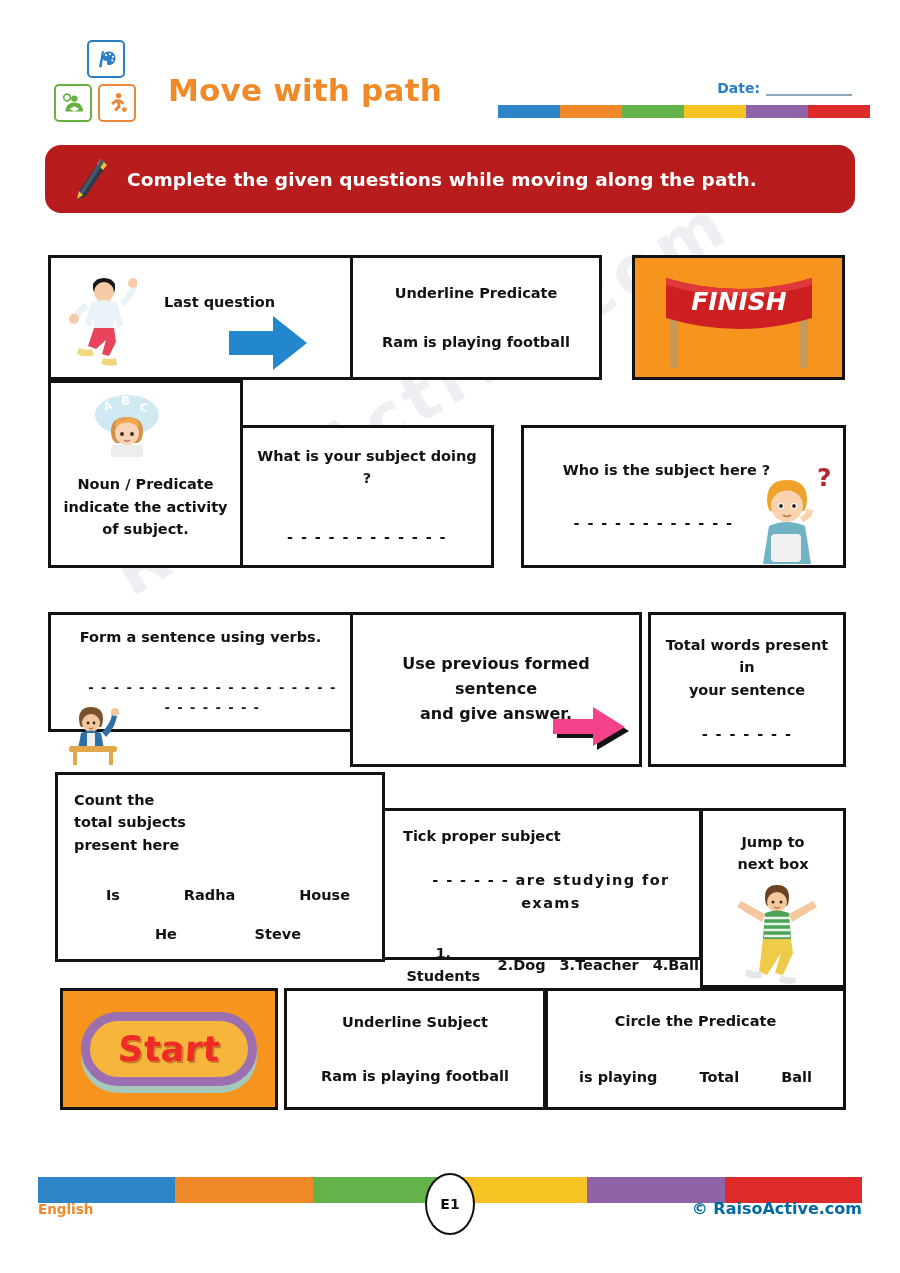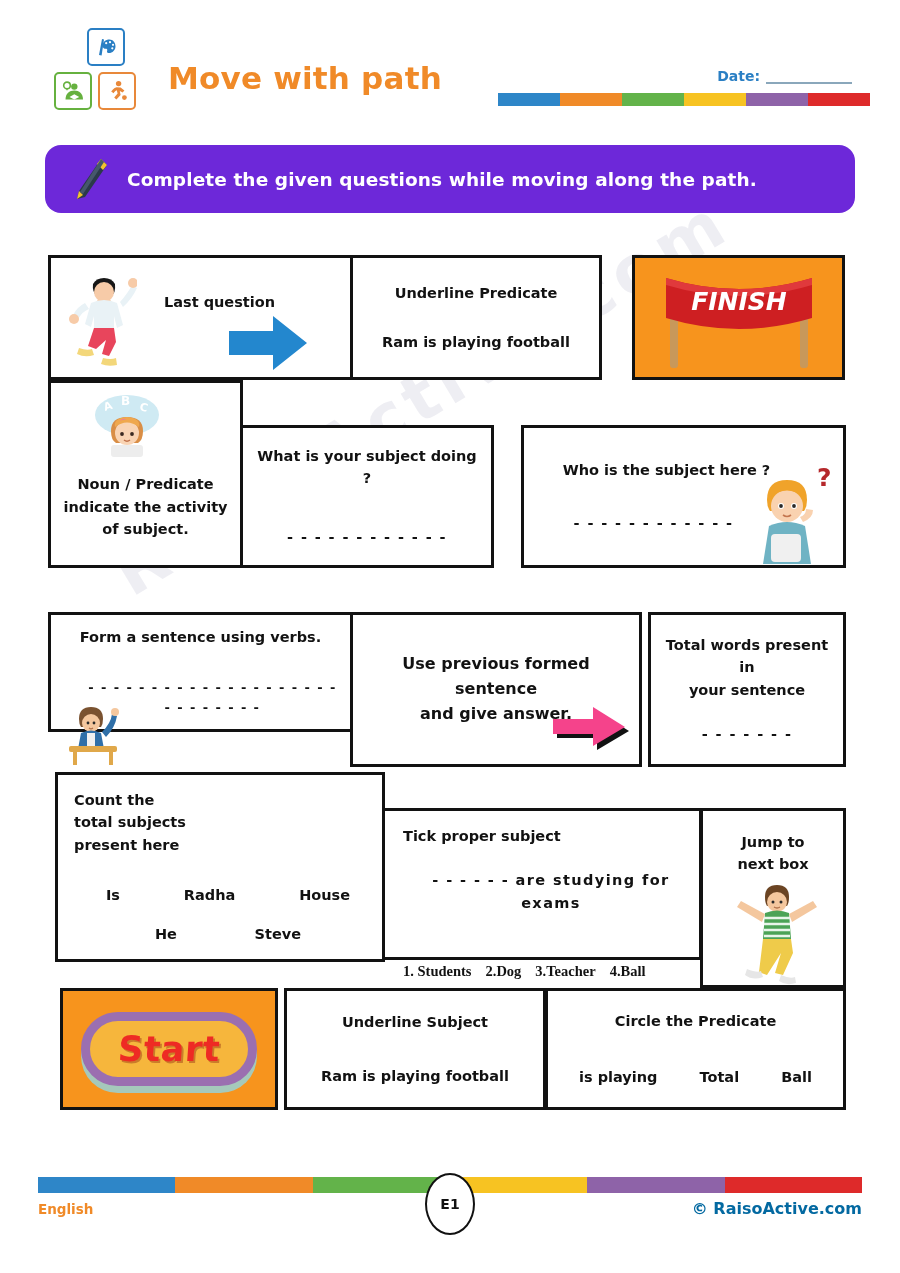--- a/index.html
+++ b/index.html
@@ -22,21 +22,21 @@
     position:absolute;left:0;top:120px;
     font-size:66px;font-weight:700;letter-spacing:6px;
     color:rgba(120,120,160,0.13);
     transform:rotate(-31deg);
     transform-origin:left center;
     white-space:nowrap;
     font-family:"DejaVu Sans", sans-serif;
   }
 
   
-  .header{position:absolute;left:0;top:0;width:900px;height:135px;z-index:10;}
+  .header{position:absolute;left:0;top:12px;width:900px;height:135px;z-index:10;}
   .logo-wrap{position:absolute;left:54px;top:28px;width:104px;height:88px;}
   .logo-sq{position:absolute;width:38px;height:38px;border-radius:5px;border:2.5px solid;
            box-sizing:border-box;display:flex;align-items:center;justify-content:center;}
   .logo-blue{left:33px;top:0;border-color:#2a7fc4;}
   .logo-green{left:0;top:44px;border-color:#66b13f;}
   .logo-orange{left:44px;top:44px;border-color:#e8883a;}
 
   .title{
     position:absolute;left:168px;top:60px;
     font-size:31px;font-weight:700;color:#F08A28;
@@ -46,21 +46,21 @@
   .date-wrap{position:absolute;right:48px;top:68px;display:flex;align-items:flex-end;gap:6px;}
   .date-label{font-size:14px;font-weight:700;color:#2a7fc4;font-family:"DejaVu Sans",sans-serif;}
   .date-line{width:86px;border-bottom:2px solid #8aa7bb;height:13px;}
 
   .colorbar{position:absolute;left:498px;top:93px;width:372px;height:13px;display:flex;}
   .colorbar i{flex:1;height:100%;display:block;}
 
   
   .banner{
     position:absolute;left:45px;top:145px;width:810px;height:68px;
-    background:#6d28d9;border-radius:16px;z-index:10;
+    background:#b91c1c;border-radius:16px;z-index:10;
     display:flex;align-items:center;
   }
   .pencil{position:absolute;left:26px;top:12px;width:42px;height:44px;}
   .banner-text{
     margin-left:82px;color:#ffffff;font-size:18.5px;font-weight:700;
     letter-spacing:.1px;font-family:"DejaVu Sans",sans-serif;
   }
 
   
   .board{position:absolute;left:0;top:0;width:900px;height:1273px;z-index:8;}
@@ -106,21 +106,21 @@
   .start-pill span{
     font-size:35px;font-weight:700;color:#EE2B24;
     font-family:"DejaVu Sans",sans-serif;
     letter-spacing:.5px;
     text-shadow:2px 2px 0 rgba(120,15,10,.35);
     transform:skewX(-4deg);
   }
 
   
   .footer{position:absolute;left:0;bottom:42px;width:900px;height:62px;z-index:10;}
-  .foot-bar{position:absolute;left:38px;top:8px;width:824px;height:16px;display:flex;}
+  .foot-bar{position:absolute;left:38px;top:8px;width:824px;height:26px;display:flex;}
   .foot-bar i{flex:1;height:100%;display:block;}
   .badge{
     position:absolute;left:50%;top:-4px;transform:translateX(-50%);
     width:46px;height:58px;border:2px solid #111;border-radius:50%;
     background:#fff;display:flex;align-items:center;justify-content:center;
     font-size:14px;font-weight:700;color:#111;font-family:"DejaVu Sans",sans-serif;
   }
   .foot-left{
     position:absolute;left:38px;top:32px;font-size:13.5px;font-weight:700;
     color:#F08A28;font-family:"DejaVu Sans",sans-serif;
@@ -324,21 +324,21 @@
 
     <div class="cell pad" style="left:648px;top:612px;width:198px;height:155px;">
       <span class="ln">Total words present in</span>
       <span class="ln" style="margin-bottom:22px;">your sentence</span>
       <span class="ln dash">- - - - - - -</span>
     </div>
 
     <div class="cell topalign" style="left:382px;top:808px;width:320px;height:152px;align-items:flex-start;padding-left:18px;">
       <span class="ln">Tick proper subject</span>
       <span class="ln dash" style="margin-top:22px;">- - - - - -  are  studying for exams</span>
-      <div class="wordrow" style="margin-top:46px;justify-content:flex-start;gap:14px;font-family:Liberation Serif, serif;">
+      <div class="wordrow" style="margin-top:28px;justify-content:flex-start;gap:14px;">
         <span>1.  Students</span>
         <span>2.Dog</span>
         <span>3.Teacher</span>
         <span>4.Ball</span>
       </div>
     </div>
 
     <div class="cell topalign" style="left:700px;top:808px;width:146px;height:180px;padding-top:20px;">
       <span class="ln">Jump to</span>
       <span class="ln">next  box</span>

